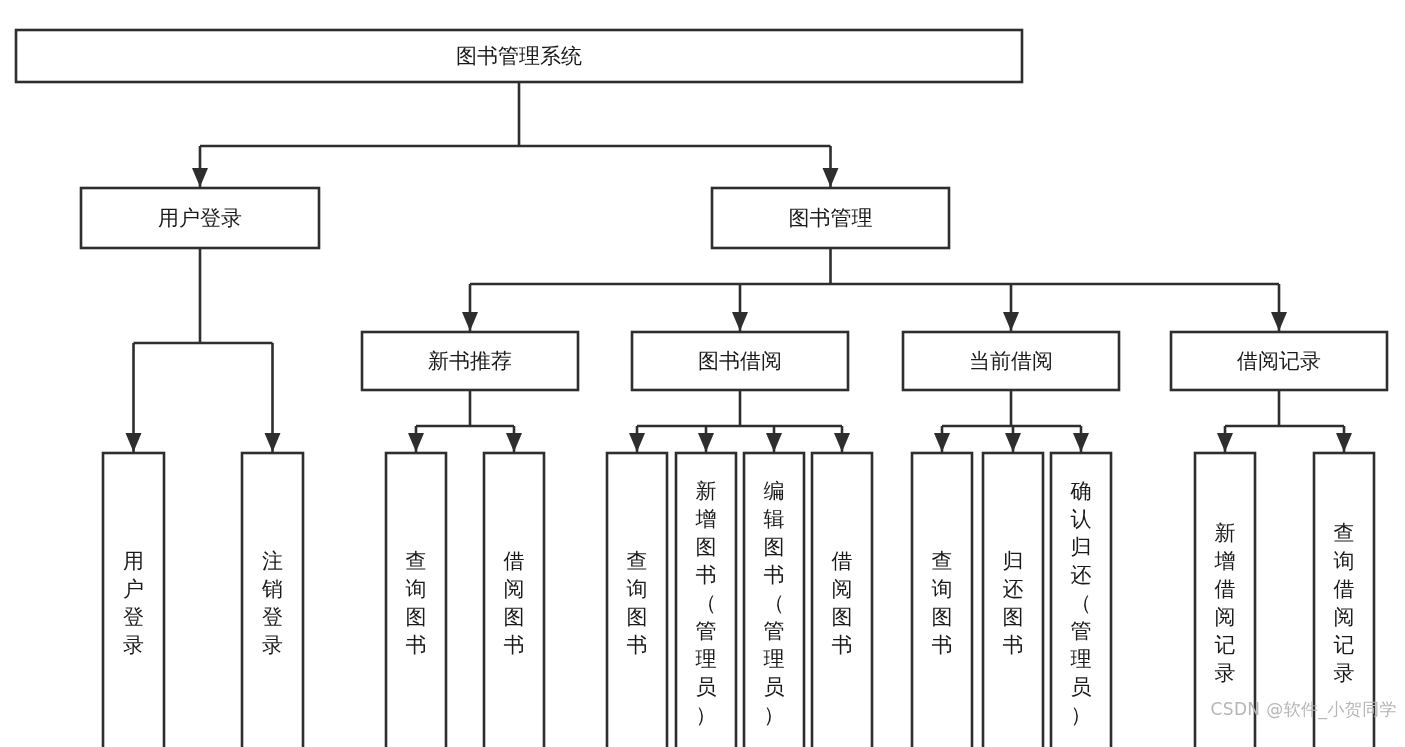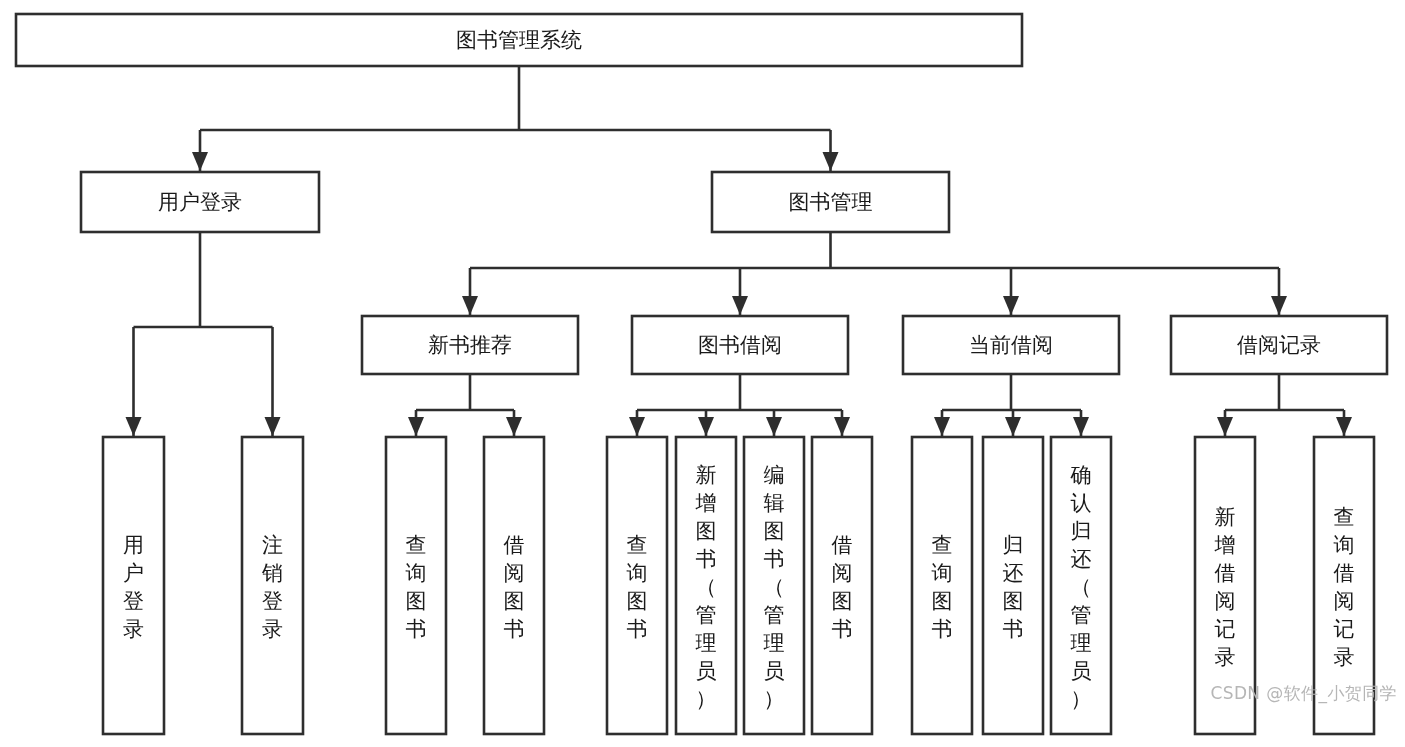--- a/index.html
+++ b/index.html
@@ -10,21 +10,21 @@
   body {
     width: 1405px;
     height: 747px;
     font-family: "DejaVu Sans", "Liberation Sans", sans-serif;
     overflow: hidden;
     position: relative;
   }
   #diagram-root {
     position: absolute;
     left: 0;
-    top: 0;
+    top: 16px;
     width: 1405px;
     height: 709px;
   }
   svg.tree {
     display: block;
     width: 1405px;
     height: 747px;
   }
   .node-box {
     fill: #ffffff;

